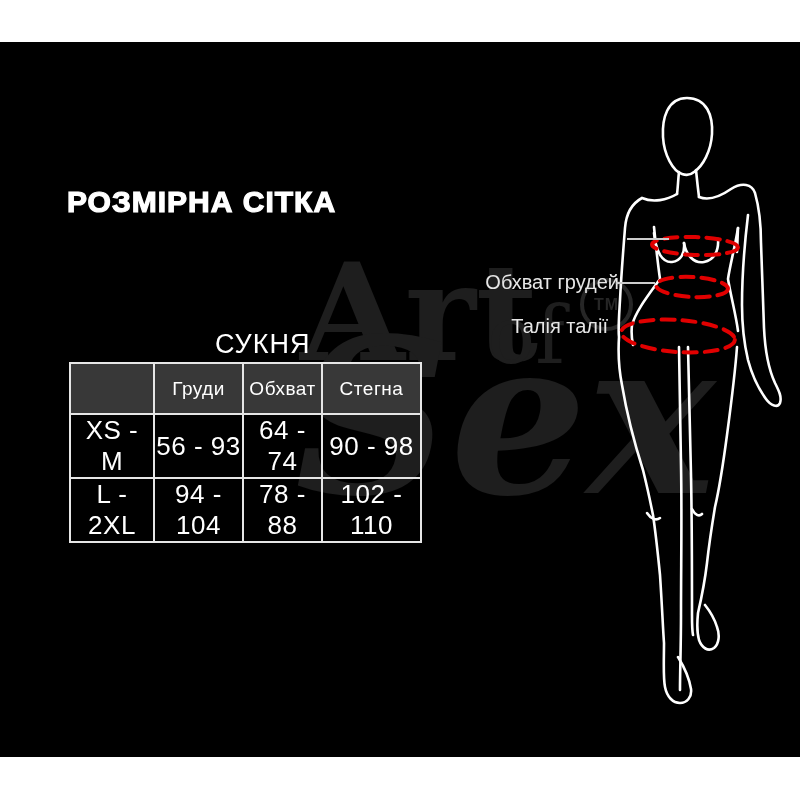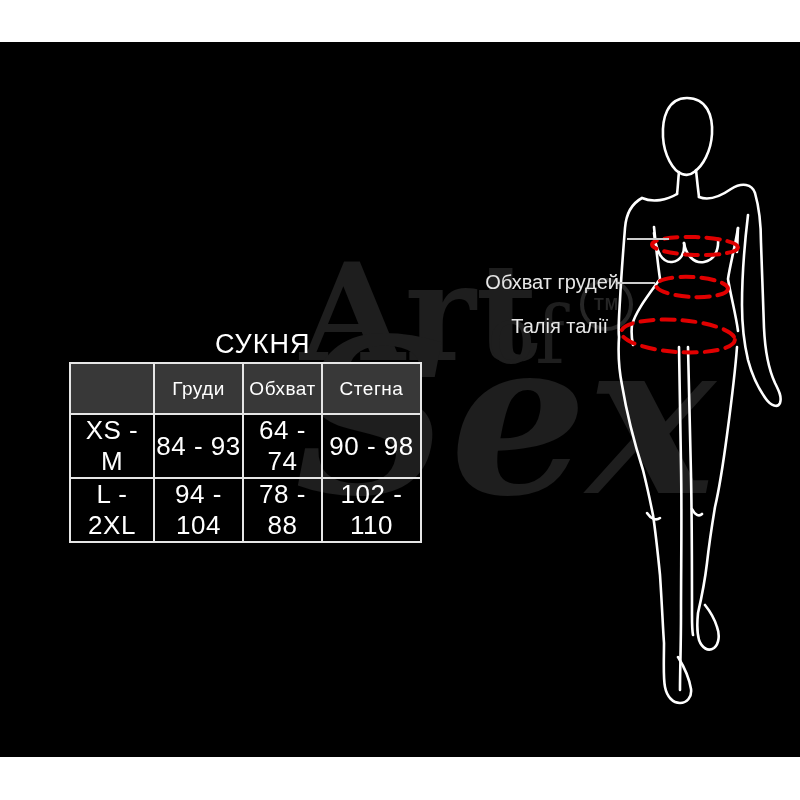--- a/index.html
+++ b/index.html
@@ -54,20 +54,21 @@
   .figure-svg{position:absolute;left:595px;top:85px;z-index:2;}
 </style>
 </head>
 <body>
 
 <div class="canvas">
 
   <div class="strip strip-top"></div>
   <div class="strip strip-bottom"></div>
 
+  <div class="page-title">РОЗМІРНА СІТКА</div>
 
   <div class="wm wm-art">Art</div>
   <div class="wm wm-of">of</div>
   <div class="wm wm-tm">TM</div>
   <div class="wm wm-sex">Sex</div>
 
   <div class="table-caption">СУКНЯ</div>
   <table class="size-table">
     <colgroup>
       <col style="width:84px">
@@ -77,21 +78,21 @@
     </colgroup>
     <tbody>
         <tr>
       <th></th>
       <th>Груди</th>
       <th>Обхват</th>
       <th>Стегна</th>
     </tr>
     <tr>
       <td>XS - M</td>
-      <td>84 - 93</td>
+      <td>56 - 93</td>
       <td>64 - 74</td>
       <td>90 - 98</td>
     </tr>
     <tr>
       <td>L - 2XL</td>
       <td>94 - 104</td>
       <td>78 - 88</td>
       <td>102 - 110</td>
     </tr>
   </tbody>

